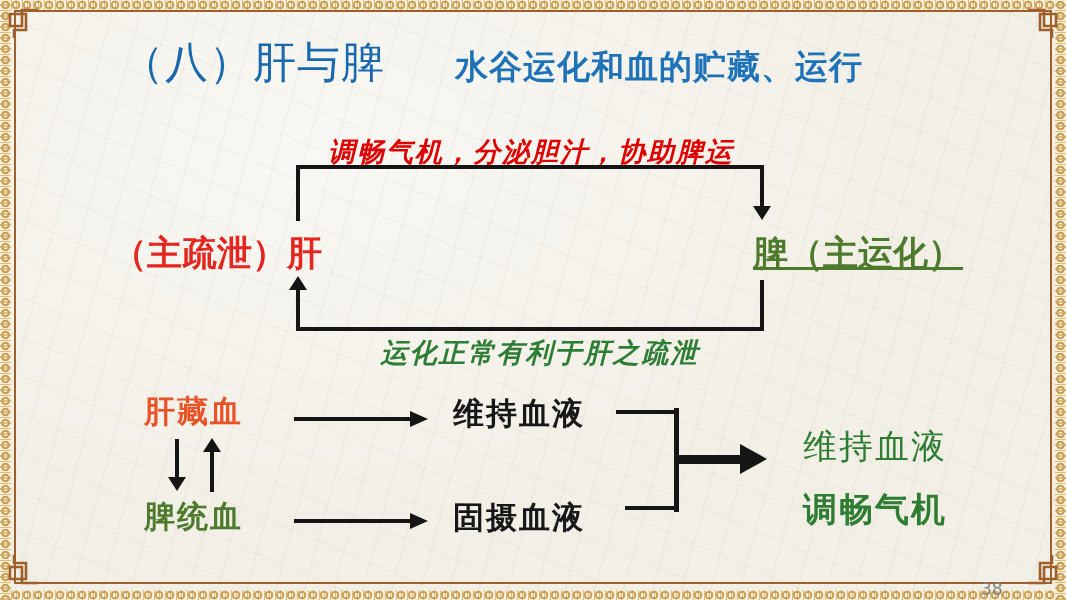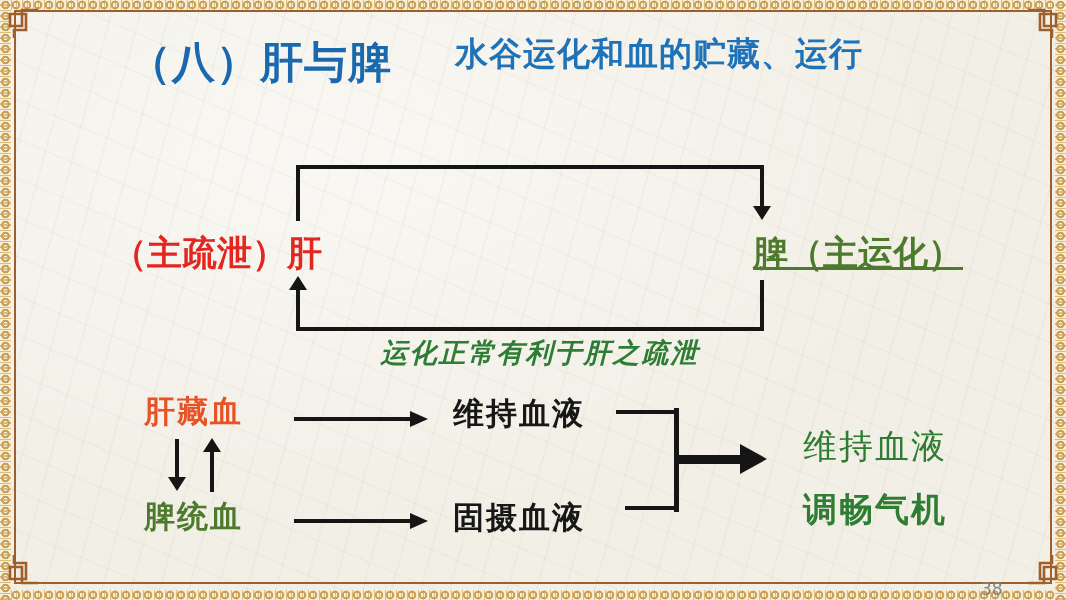--- a/index.html
+++ b/index.html
@@ -27,22 +27,22 @@
   .edge-top{top:0}.edge-bottom{bottom:0}.edge-left{left:0}.edge-right{right:0}
   .frame{position:absolute;left:14px;right:14px;top:10px;bottom:16px;
     border:2.5px solid #9e5f2b; pointer-events:none;}
   .knot{position:absolute;width:36px;height:36px;}
   .knot-tl{left:2px;top:2px;}
   .knot-tr{right:2px;top:2px;transform:scaleX(-1);}
   .knot-bl{left:2px;bottom:9px;transform:scaleY(-1);}
   .knot-br{right:2px;bottom:9px;transform:rotate(180deg);}
   
   .abs{position:absolute;white-space:nowrap;}
-  .title{left:128px;top:34px;font-size:43px;font-weight:bold;color:#1a69ae;letter-spacing:1px;}
-  .subtitle{left:455px;top:32px;font-size:33px;font-weight:bold;color:#1d72b8;letter-spacing:1px;}
+  .title{left:121px;top:34px;font-size:43px;font-weight:normal;color:#1a69ae;letter-spacing:1px;}
+  .subtitle{left:455px;top:45px;font-size:33px;font-weight:bold;color:#1d72b8;letter-spacing:1px;}
   .calligraphy{font-family:"DejaVu Serif","Liberation Serif",serif;font-style:italic;font-weight:bold;}
   .loop-top-label{left:298px;width:466px;top:134px;text-align:center;font-size:27px;color:#de0101;letter-spacing:2px;}
   .loop-bottom-label{left:330px;width:420px;top:335px;text-align:center;font-size:27px;color:#2e7d34;letter-spacing:2px;}
   .node-liver{left:112px;top:230px;font-size:35px;font-weight:bold;color:#e3261f;}
   .node-spleen{left:753px;top:230px;font-size:35px;font-weight:bold;color:#4d7a2c;text-decoration:underline;}
   .lbl-liver-role{left:144px;top:391px;font-size:31px;font-weight:bold;color:#e75327;letter-spacing:2px;}
   .lbl-liver-effect{left:453px;top:393px;font-size:31px;font-weight:bold;color:#171717;letter-spacing:2px;}
   .lbl-spleen-role{left:144px;top:496px;font-size:31px;font-weight:bold;color:#4d7a2c;letter-spacing:2px;}
   .lbl-spleen-effect{left:453px;top:497px;font-size:31px;font-weight:bold;color:#171717;letter-spacing:2px;}
   .outcome1{left:803px;top:424px;font-size:34px;font-weight:normal;color:#2e7d32;letter-spacing:2px;}
@@ -77,20 +77,21 @@
   <svg class="knot knot-bl" viewBox="0 0 36 36">
     <path d="M36 8 H20 V24 H8 V12 H24 V28 H12 V36" fill="none" stroke="#9e5f2b" stroke-width="2.6"></path>
   </svg>
   <svg class="knot knot-br" viewBox="0 0 36 36">
     <path d="M36 8 H20 V24 H8 V12 H24 V28 H12 V36" fill="none" stroke="#9e5f2b" stroke-width="2.6"></path>
   </svg>
 
   <div class="abs title">（八）肝与脾</div>
   <div class="abs subtitle">水谷运化和血的贮藏、运行</div>
 
+  <div class="abs calligraphy loop-top-label">调畅气机，分泌胆汁，协助脾运</div>
 
   <div class="ln" style="left:296px;top:165px;width:4px;height:56px;"></div>
   <div class="ln" style="left:296px;top:165px;width:468px;height:4px;"></div>
   <div class="ln" style="left:760px;top:165px;width:4px;height:43px;"></div>
   <div class="tri tri-down" style="left:753px;top:206px;"></div>
 
   <div class="ln" style="left:760px;top:280px;width:4px;height:51px;"></div>
   <div class="ln" style="left:296px;top:327px;width:468px;height:4px;"></div>
   <div class="ln" style="left:296px;top:289px;width:4px;height:42px;"></div>
   <div class="tri tri-up" style="left:289px;top:276px;"></div>

